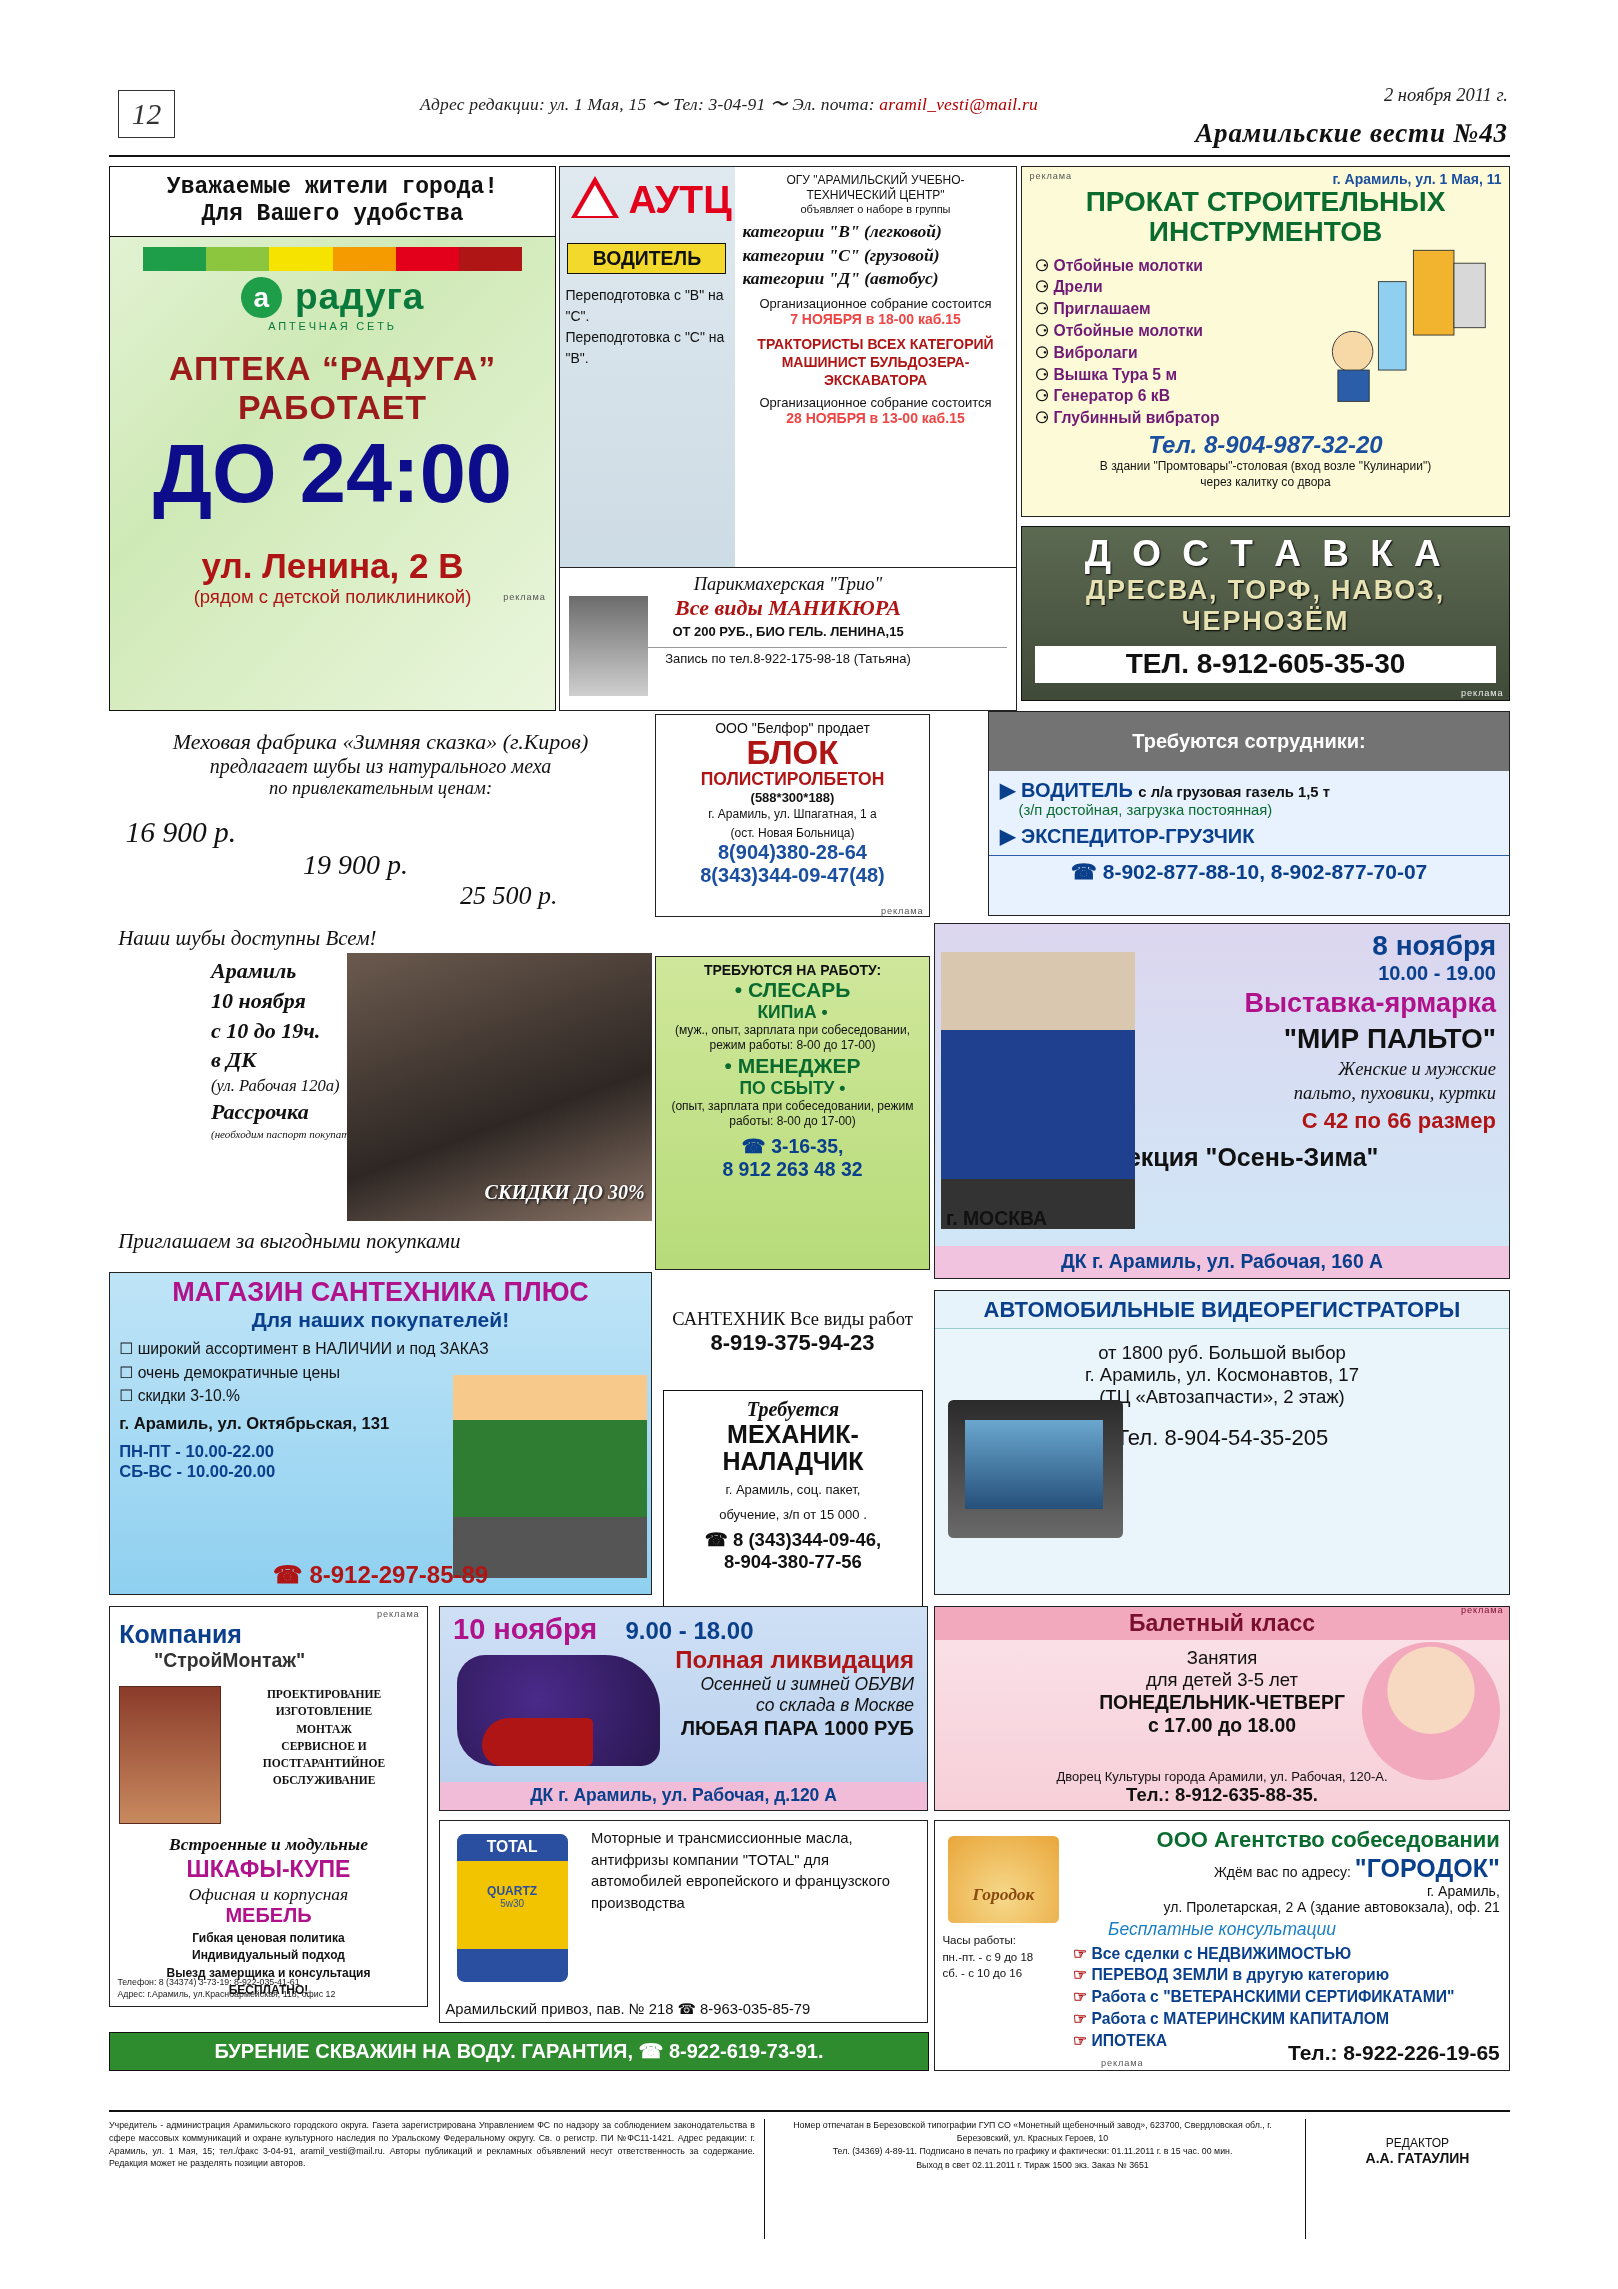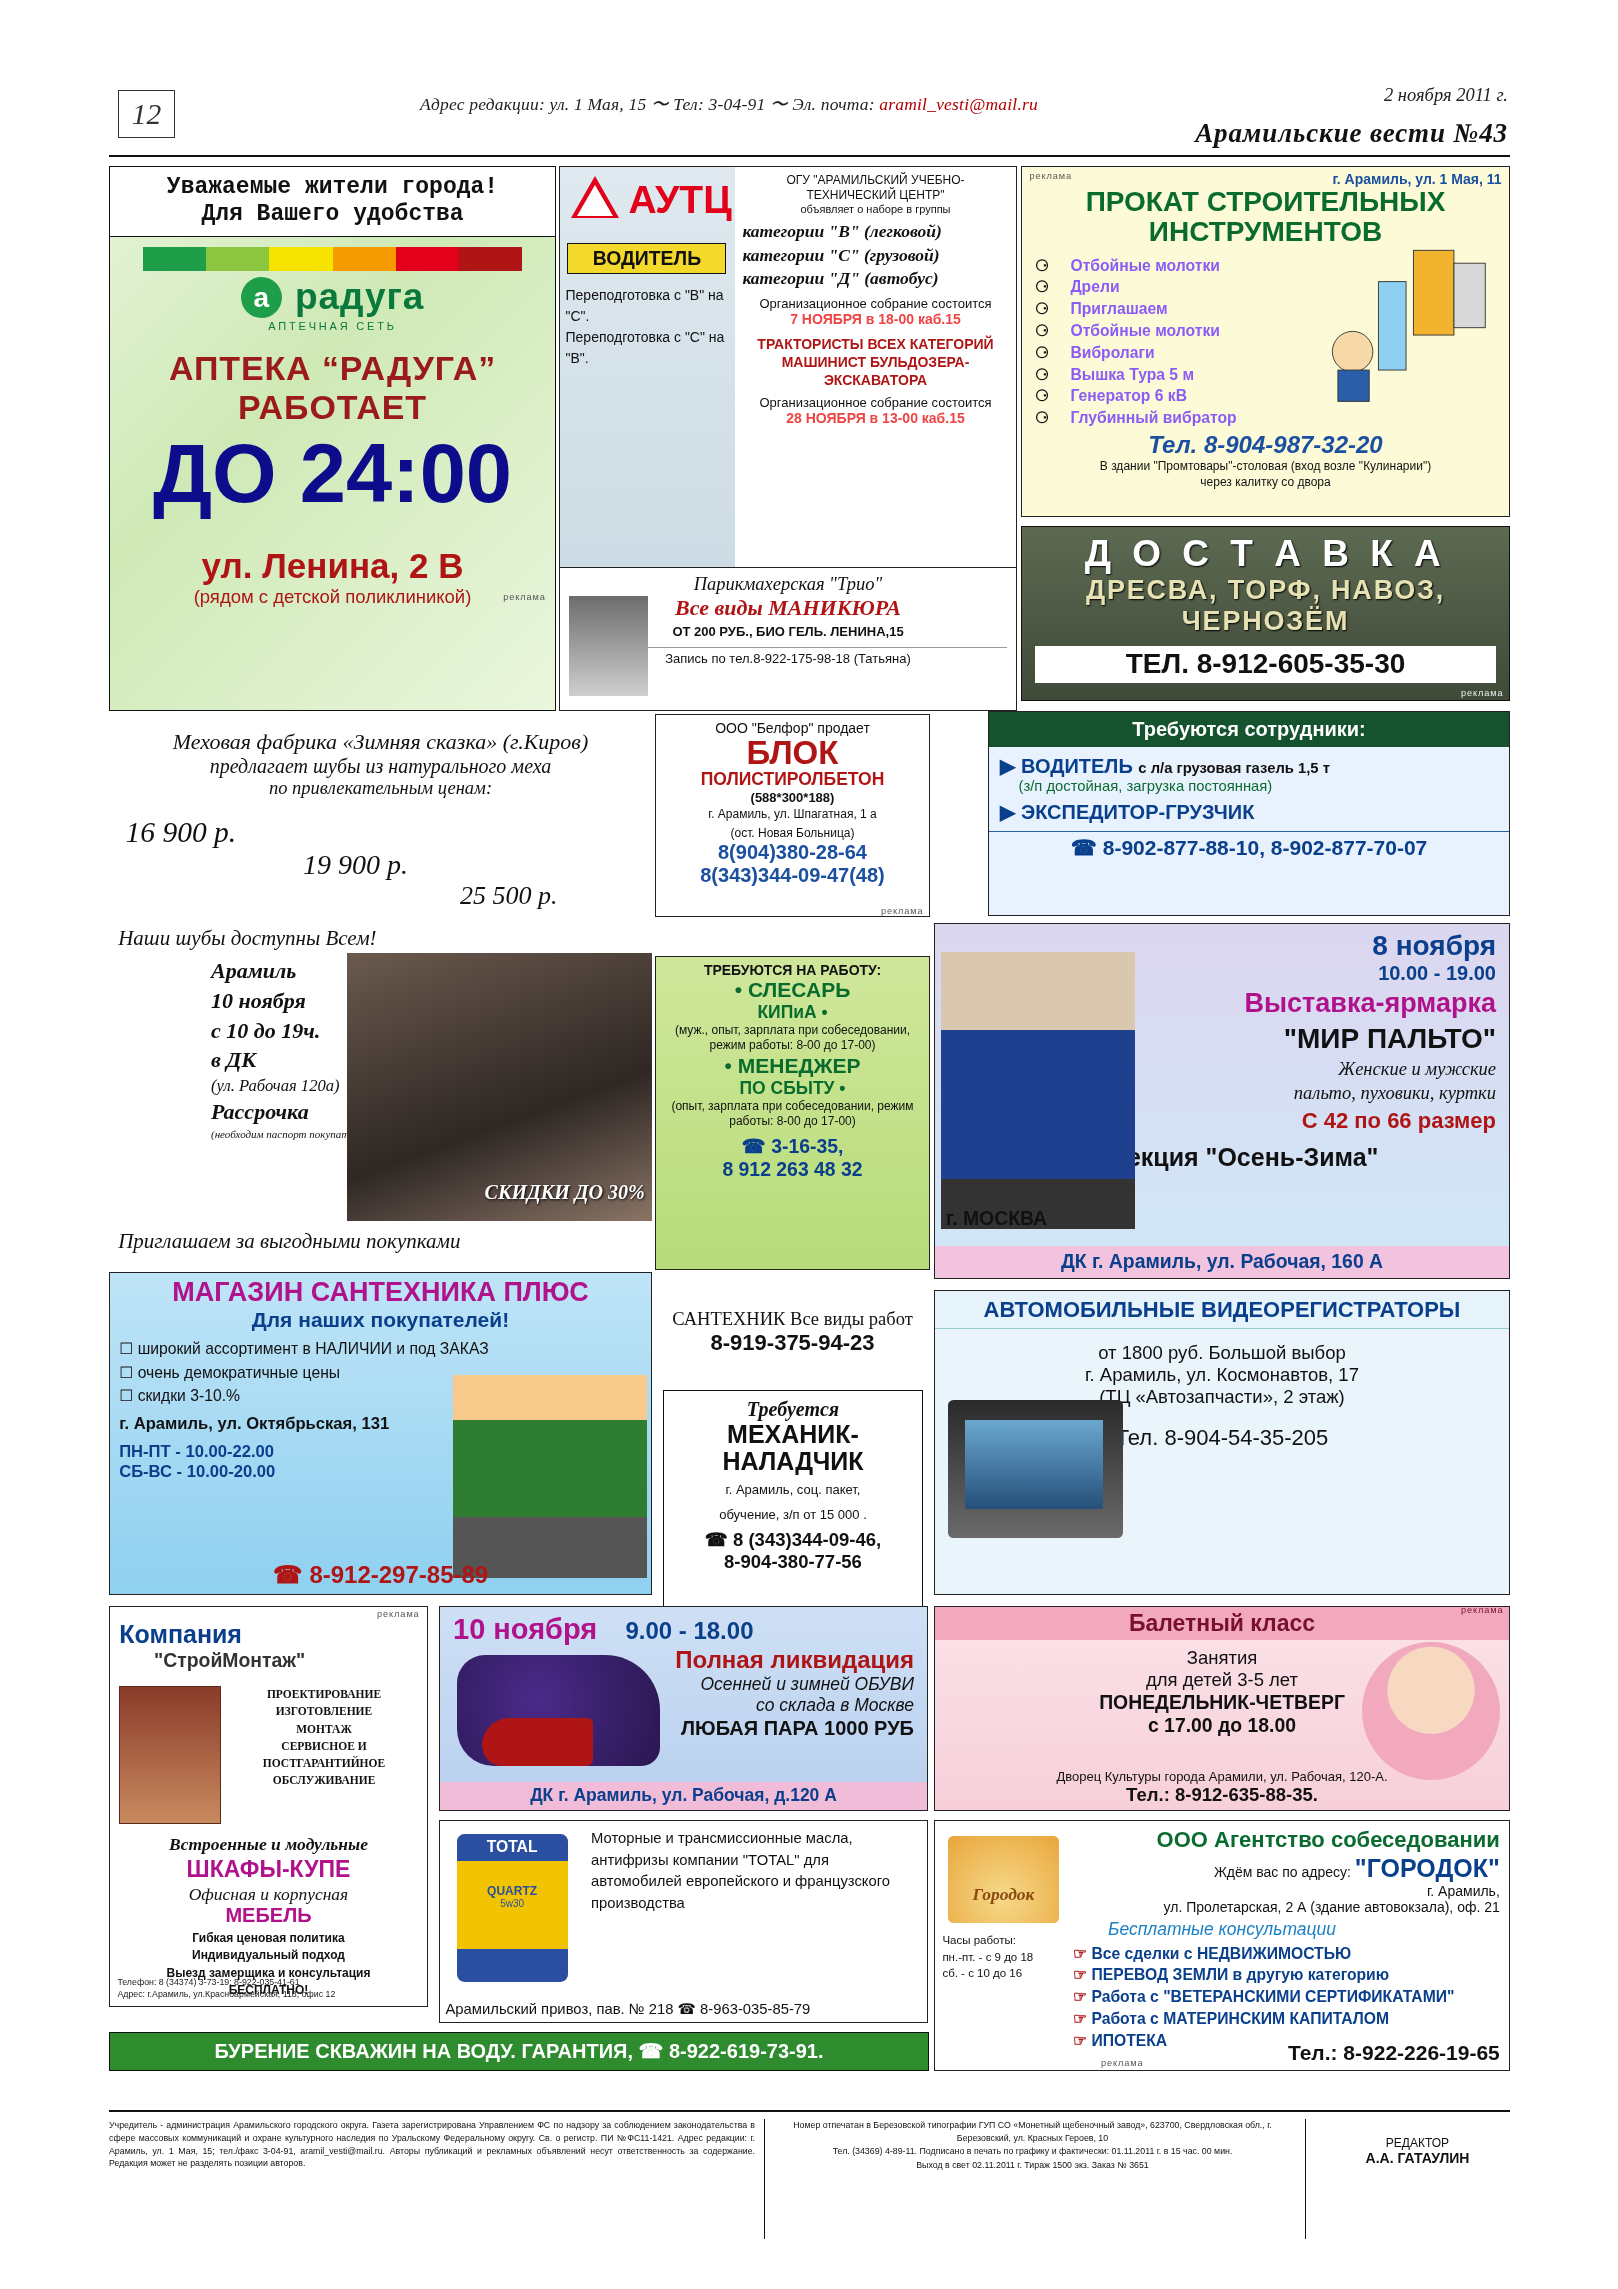--- a/index.html
+++ b/index.html
@@ -96,21 +96,21 @@
   #ad-trio .photo { position:absolute; left:9.2px; top:28px; width:79px; height:100px;
     background:linear-gradient(#6c6c6c,#cfcfcf); }
 
   
   #ad-prokat { left:1021px; top:166px; width:489px; height:351px; border:0.9px solid #222;
     background:#fdfbd7; }
   #ad-prokat .city { text-align:right; font-size:14px; font-weight:bold; color:#1b4fa0; padding:3.7px 7.4px 0; }
   #ad-prokat .h1 { text-align:center; font-size:28px; font-weight:bold; color:#0a6b2e; line-height:1.1; }
   #ad-prokat ul { list-style:none; margin:7.4px 0 0 13px; padding:0; font-size:15.7px; font-weight:bold; }
   #ad-prokat li { margin:2.8px 0; }
-  #ad-prokat li b { color:#8b5cf6;margin-left:17px; }
+  #ad-prokat li b { color:#701a75; }
   #ad-prokat .tel { text-align:center; font-size:24px; font-weight:bold; font-style:italic;
     color:#1b4fa0; margin-top:3.7px; }
   #ad-prokat .foot { text-align:center; font-size:12px; line-height:1.3; }
   .tool-art { position:absolute; right:9.2px; top:74px; width:175px; height:166px; }
 
   
   #ad-dostavka { left:1021px; top:526px; width:489px; height:175px; border:1.8px solid #111;
     background:linear-gradient(#5d6a52,#3f4a38); }
   #ad-dostavka .d1 { text-align:center; font-size:37px; font-weight:bold; color:#fff;
     letter-spacing:5.5px; margin-top:5.5px; text-shadow:0.9px 0.9px 1.8px #000; }
@@ -153,21 +153,21 @@
   #ad-jobs-green { left:655px; top:956px; width:275px; height:314px; border:0.9px solid #222;
     background:linear-gradient(#cfe79b,#b7db79); }
   #ad-jobs-green .g0 { text-align:center; font-size:14px; font-weight:bold; margin-top:4.6px; }
   #ad-jobs-green .g1 { text-align:center; font-size:21px; font-weight:bold; color:#0a6b2e; }
   #ad-jobs-green .g2 { text-align:center; font-size:17.5px; font-weight:bold; color:#0a6b2e; }
   #ad-jobs-green .g3 { text-align:center; font-size:12px; line-height:1.3; }
   #ad-jobs-green .g4 { text-align:center; font-size:19.4px; font-weight:bold; color:#0a3f8c; margin-top:5.5px; }
 
   
   #ad-hiring { left:988px; top:711px; width:522px; height:205px; border:0.9px solid #222; background:#e8f2ff; }
-  #ad-hiring .hh { background:#14532d; color:#fff; text-align:center; font-size:20px; font-weight:bold; padding:6px 0; }
+  #ad-hiring .hh { background:#737373; color:#fff; text-align:center; font-size:20px; font-weight:bold; padding:18px 0; }
   #ad-hiring .r1 { font-size:20px; font-weight:bold; color:#0a3f8c; margin:7.4px 0 0 11px; }
   #ad-hiring .r1 small { font-size:14.8px; color:#111; font-weight:bold; }
   #ad-hiring .r2 { font-size:14.8px; color:#0a6b2e; margin-left:29.5px; }
   #ad-hiring .r3 { font-size:20px; font-weight:bold; color:#0a3f8c; margin:5.5px 0 0 11px; }
   #ad-hiring .tel { text-align:center; font-size:21px; font-weight:bold; color:#0a3f8c;
     border-top:0.9px solid #2b5ea8; margin-top:7.4px; padding-top:3.7px; }
 
   
   #ad-palto { left:934px; top:923px; width:576px; height:356px; border:0.9px solid #222;
     background:linear-gradient(#dcd6ef,#cfe8f7); }

